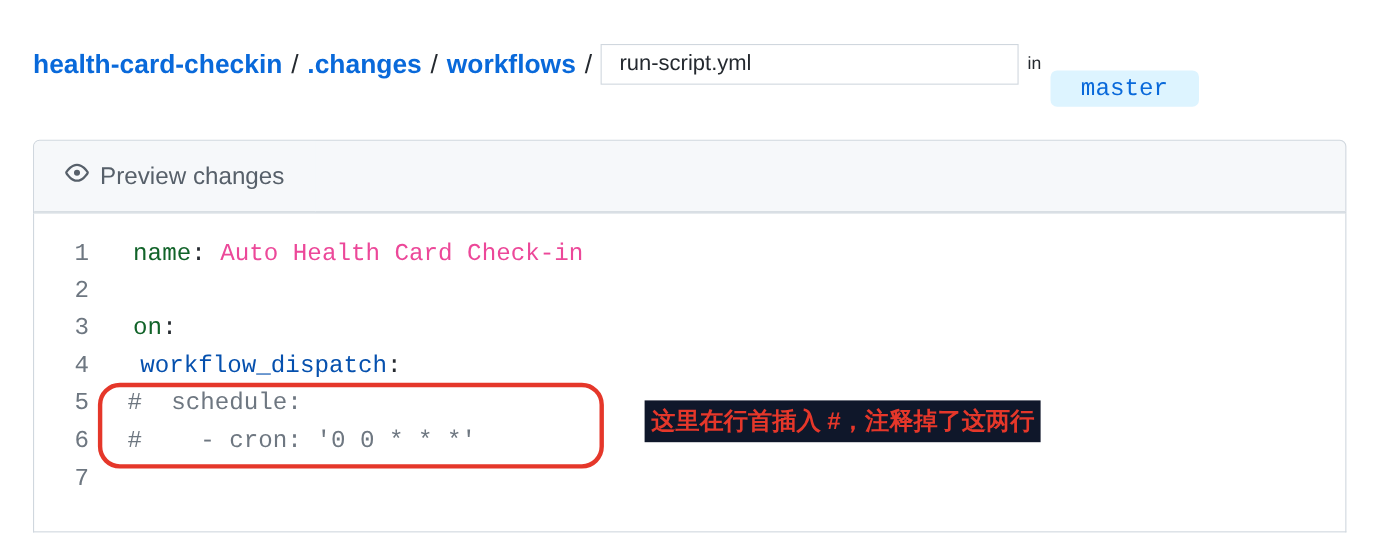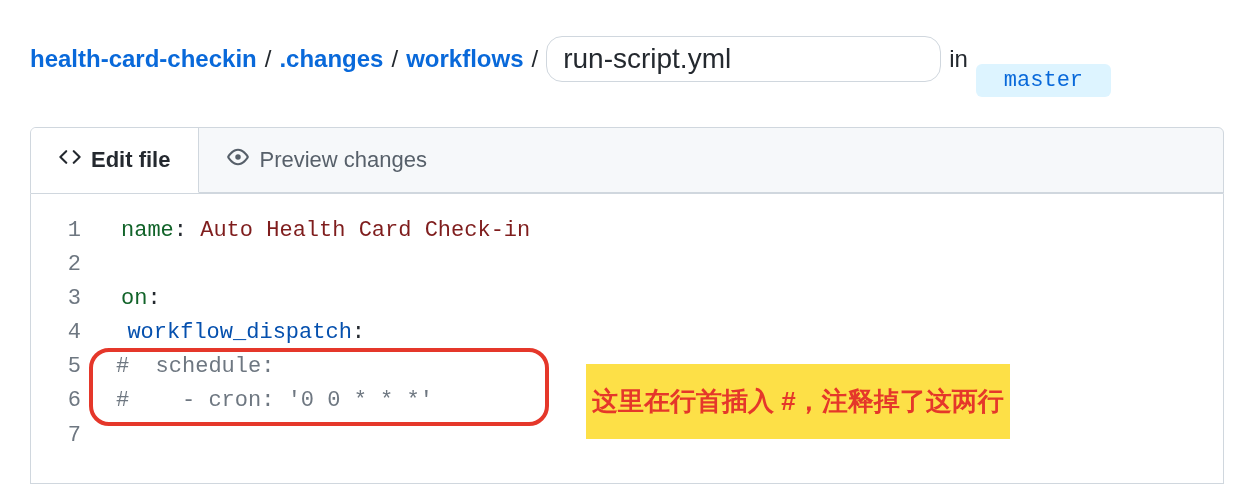--- a/index.html
+++ b/index.html
@@ -26,31 +26,31 @@
     .breadcrumb-link {
       color: #0969da;
       text-decoration: none;
       cursor: pointer;
     }
     .breadcrumb-sep {
       color: #24292f;
       font-weight: 400;
     }
     .filename-input {
-      font-size: 28px;
+      font-size: 20px;
       padding: 6px 16px;
       border: 1px solid #d0d7de;
-      border-radius: 16px;
+      border-radius: 0;
       font-family: inherit;
       background: #ffffff;
       min-width: 380px;
       color: #24292f;
     }
     .in-label {
-      font-size: 24px;
+      font-size: 16px;
       font-weight: 400;
       color: #24292f;
     }
     .branch-badge {
       background: #ddf4ff;
       color: #0969da;
       padding: 4px 28px;
       border-radius: 6px;
       font-family: "SFMono-Regular", Consolas, "Liberation Mono", Menlo, monospace;
       font-size: 22px;
@@ -110,63 +110,55 @@
       color: #6e7781;
       user-select: none;
       flex-shrink: 0;
     }
     .line-content {
       white-space: pre;
       flex: 1;
     }
     .tok-key { color: #116329; margin-left: 20px; }
     .tok-punc { color: #24292f; }
-    .tok-str { color: #7f1d1d; }
+    .tok-str { color: #ec4899; }
     .tok-plain { color: #24292f; }
     .tok-ent { color: #0550ae; }
     .tok-comment { color: #6e7781; margin-left: 15px; }
     .highlight-box {
       position: absolute;
       border: 4px solid #e5372a;
       border-radius: 20px;
       pointer-events: none;
     }
     .annotation {
       position: absolute;
       color: #e5372a;
-      font-size: 26px;
+      font-size: 22px;
       font-weight: 600;
-      background: #fde047;
-      padding: 20px 6px;
+      background: #0f172a;
+      padding: 4px 6px;
     }
   </style>
 </head>
 <body>
 
 <div class="breadcrumb">
   <a class="breadcrumb-link">health-card-checkin</a>
   <span class="breadcrumb-sep">/</span>
   <a class="breadcrumb-link">.changes</a>
   <span class="breadcrumb-sep">/</span>
   <a class="breadcrumb-link">workflows</a>
   <span class="breadcrumb-sep">/</span>
   <input class="filename-input" value="run-script.yml" style="">
   <span class="in-label">in</span>
   <span class="branch-badge">master</span>
 </div>
 
 <div class="tabs-container">
-  <button class="tab active">
-    <span>
-      <svg viewBox="0 0 16 16" fill="currentColor">
-          <path d="M4.72 3.22a.75.75 0 011.06 1.06L2.06 8l3.72 3.72a.75.75 0 11-1.06 1.06L.47 8.53a.75.75 0 010-1.06l4.25-4.25zm6.56 0a.75.75 0 10-1.06 1.06L13.94 8l-3.72 3.72a.75.75 0 101.06 1.06l4.25-4.25a.75.75 0 000-1.06l-4.25-4.25z"></path>
-        </svg>
-    </span>
-    <span>Edit file</span>
-  </button>
   <button class="tab">
     <span>
       <svg viewBox="0 0 16 16" fill="currentColor">
           <path d="M8 2c1.981 0 3.671.992 4.933 2.078 1.27 1.091 2.187 2.345 2.637 3.023a1.62 1.62 0 010 1.798c-.45.678-1.367 1.932-2.637 3.023C11.67 13.008 9.981 14 8 14c-1.981 0-3.671-.992-4.933-2.078C1.797 10.83.88 9.576.43 8.898a1.62 1.62 0 010-1.798c.45-.677 1.367-1.931 2.637-3.022C4.33 2.992 6.019 2 8 2zM1.679 7.932a.12.12 0 000 .136c.411.622 1.241 1.75 2.366 2.717C5.176 11.758 6.527 12.5 8 12.5c1.473 0 2.825-.742 3.955-1.715 1.124-.967 1.954-2.096 2.366-2.717a.12.12 0 000-.136c-.412-.621-1.242-1.75-2.366-2.717C10.824 4.242 9.473 3.5 8 3.5c-1.473 0-2.825.742-3.955 1.715-1.124.967-1.954 2.096-2.366 2.717zM8 10a2 2 0 100-4 2 2 0 000 4z"></path>
         </svg>
     </span>
     <span>Preview changes</span>
   </button>
   <div class="tab-rest"></div>
 </div>

